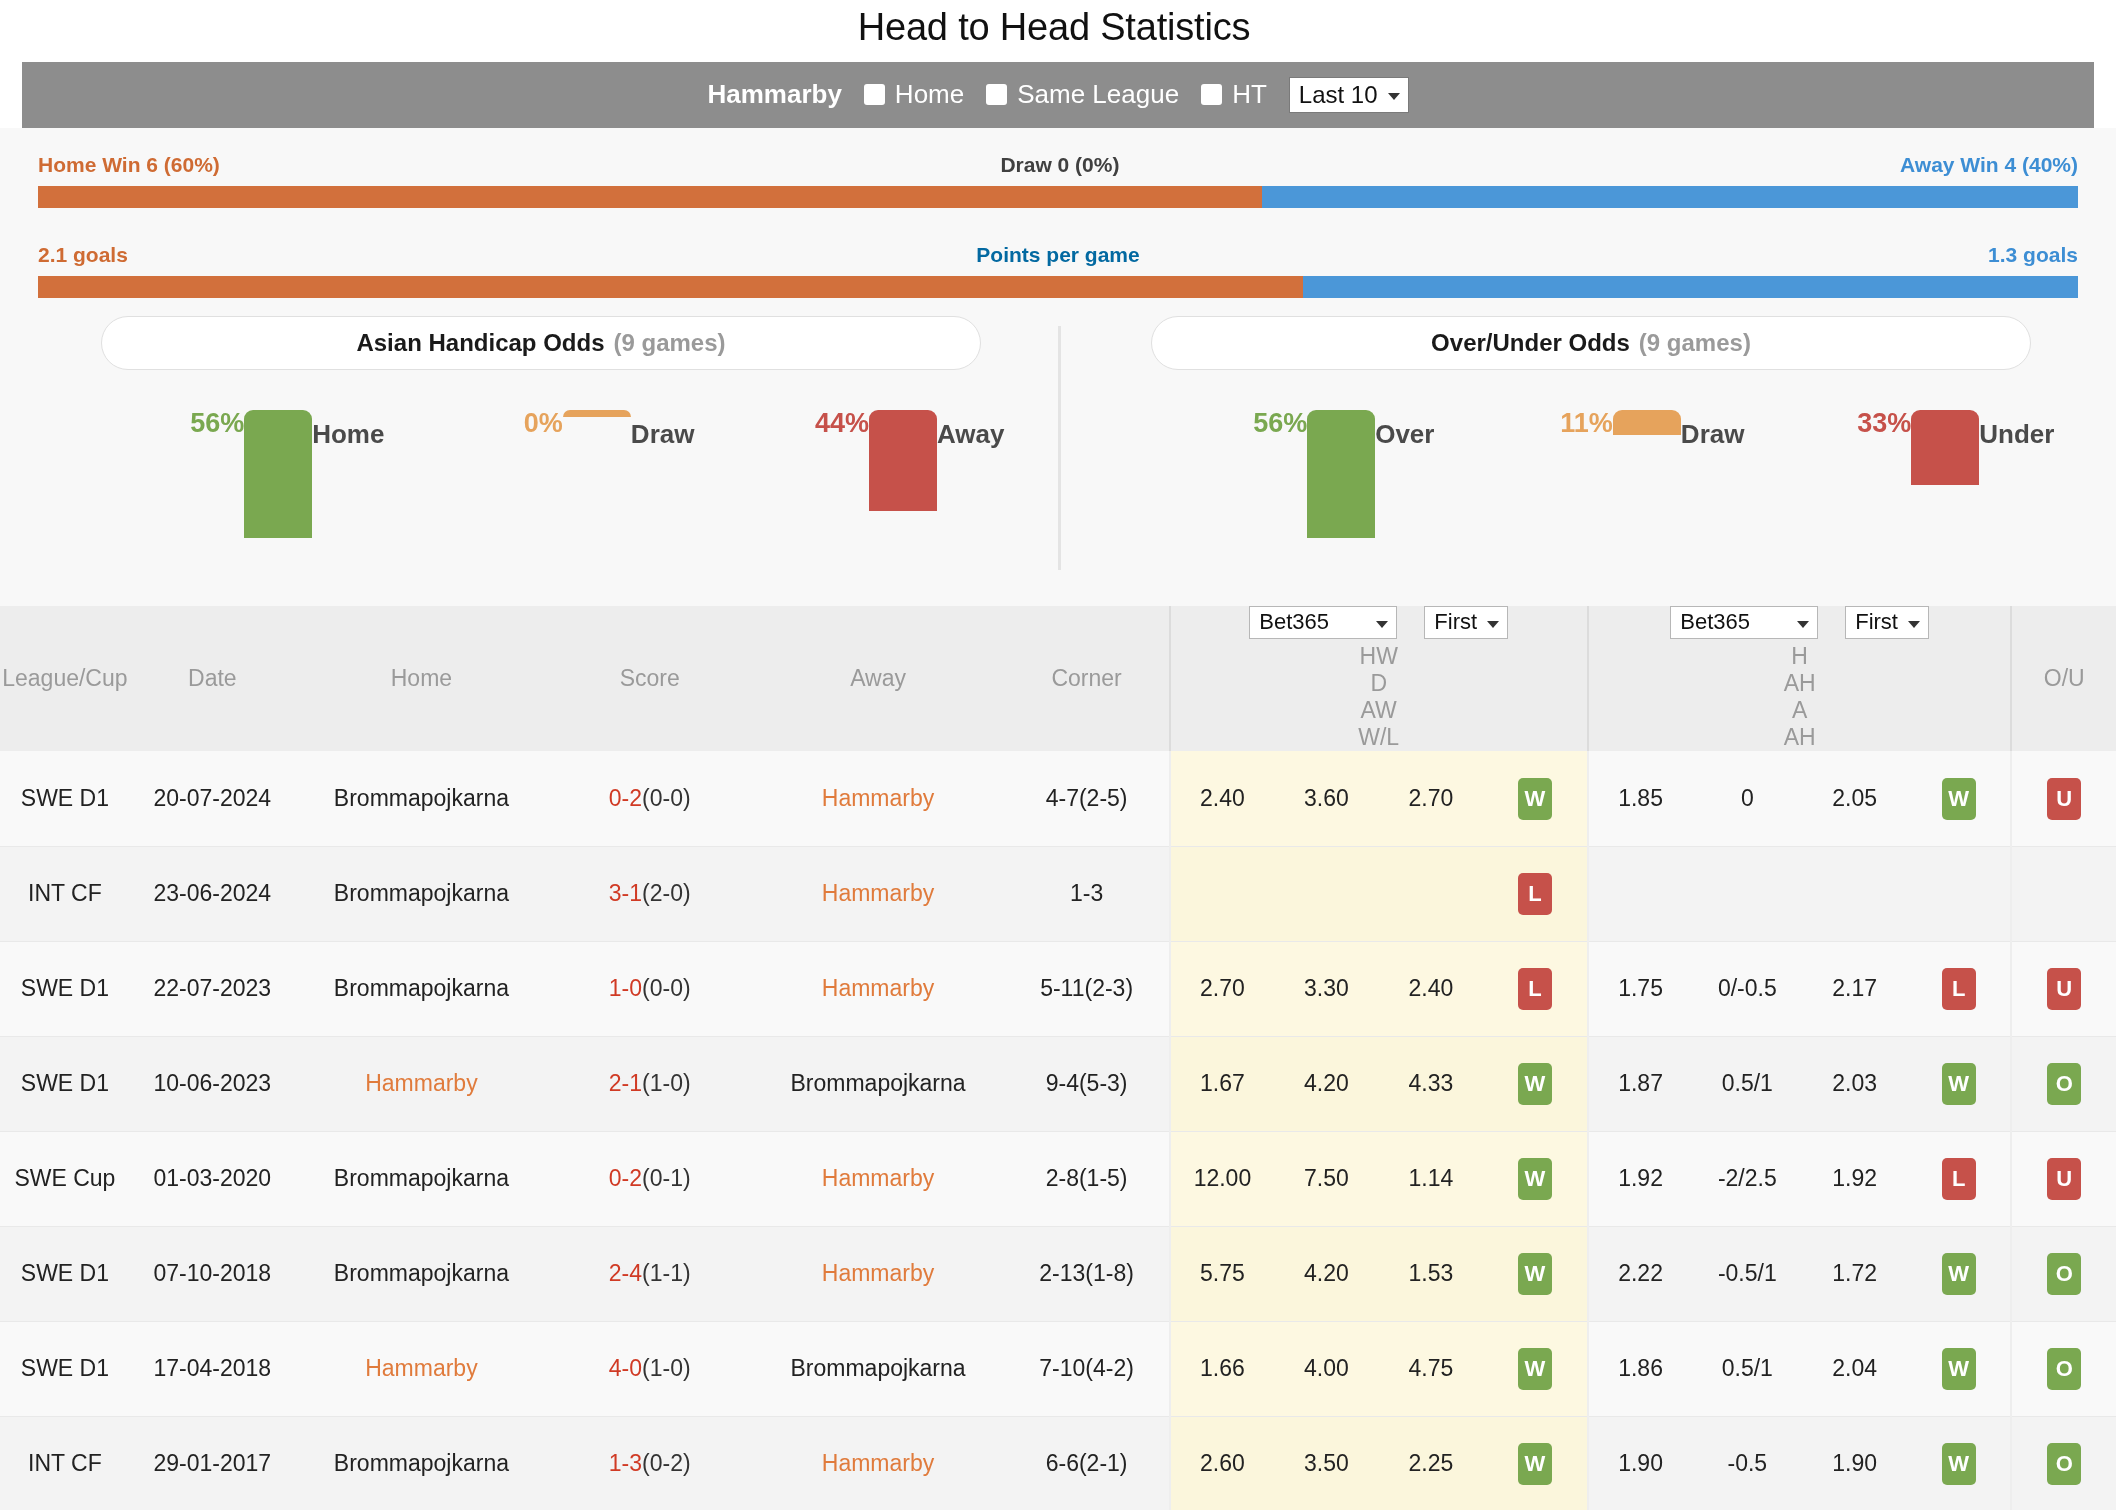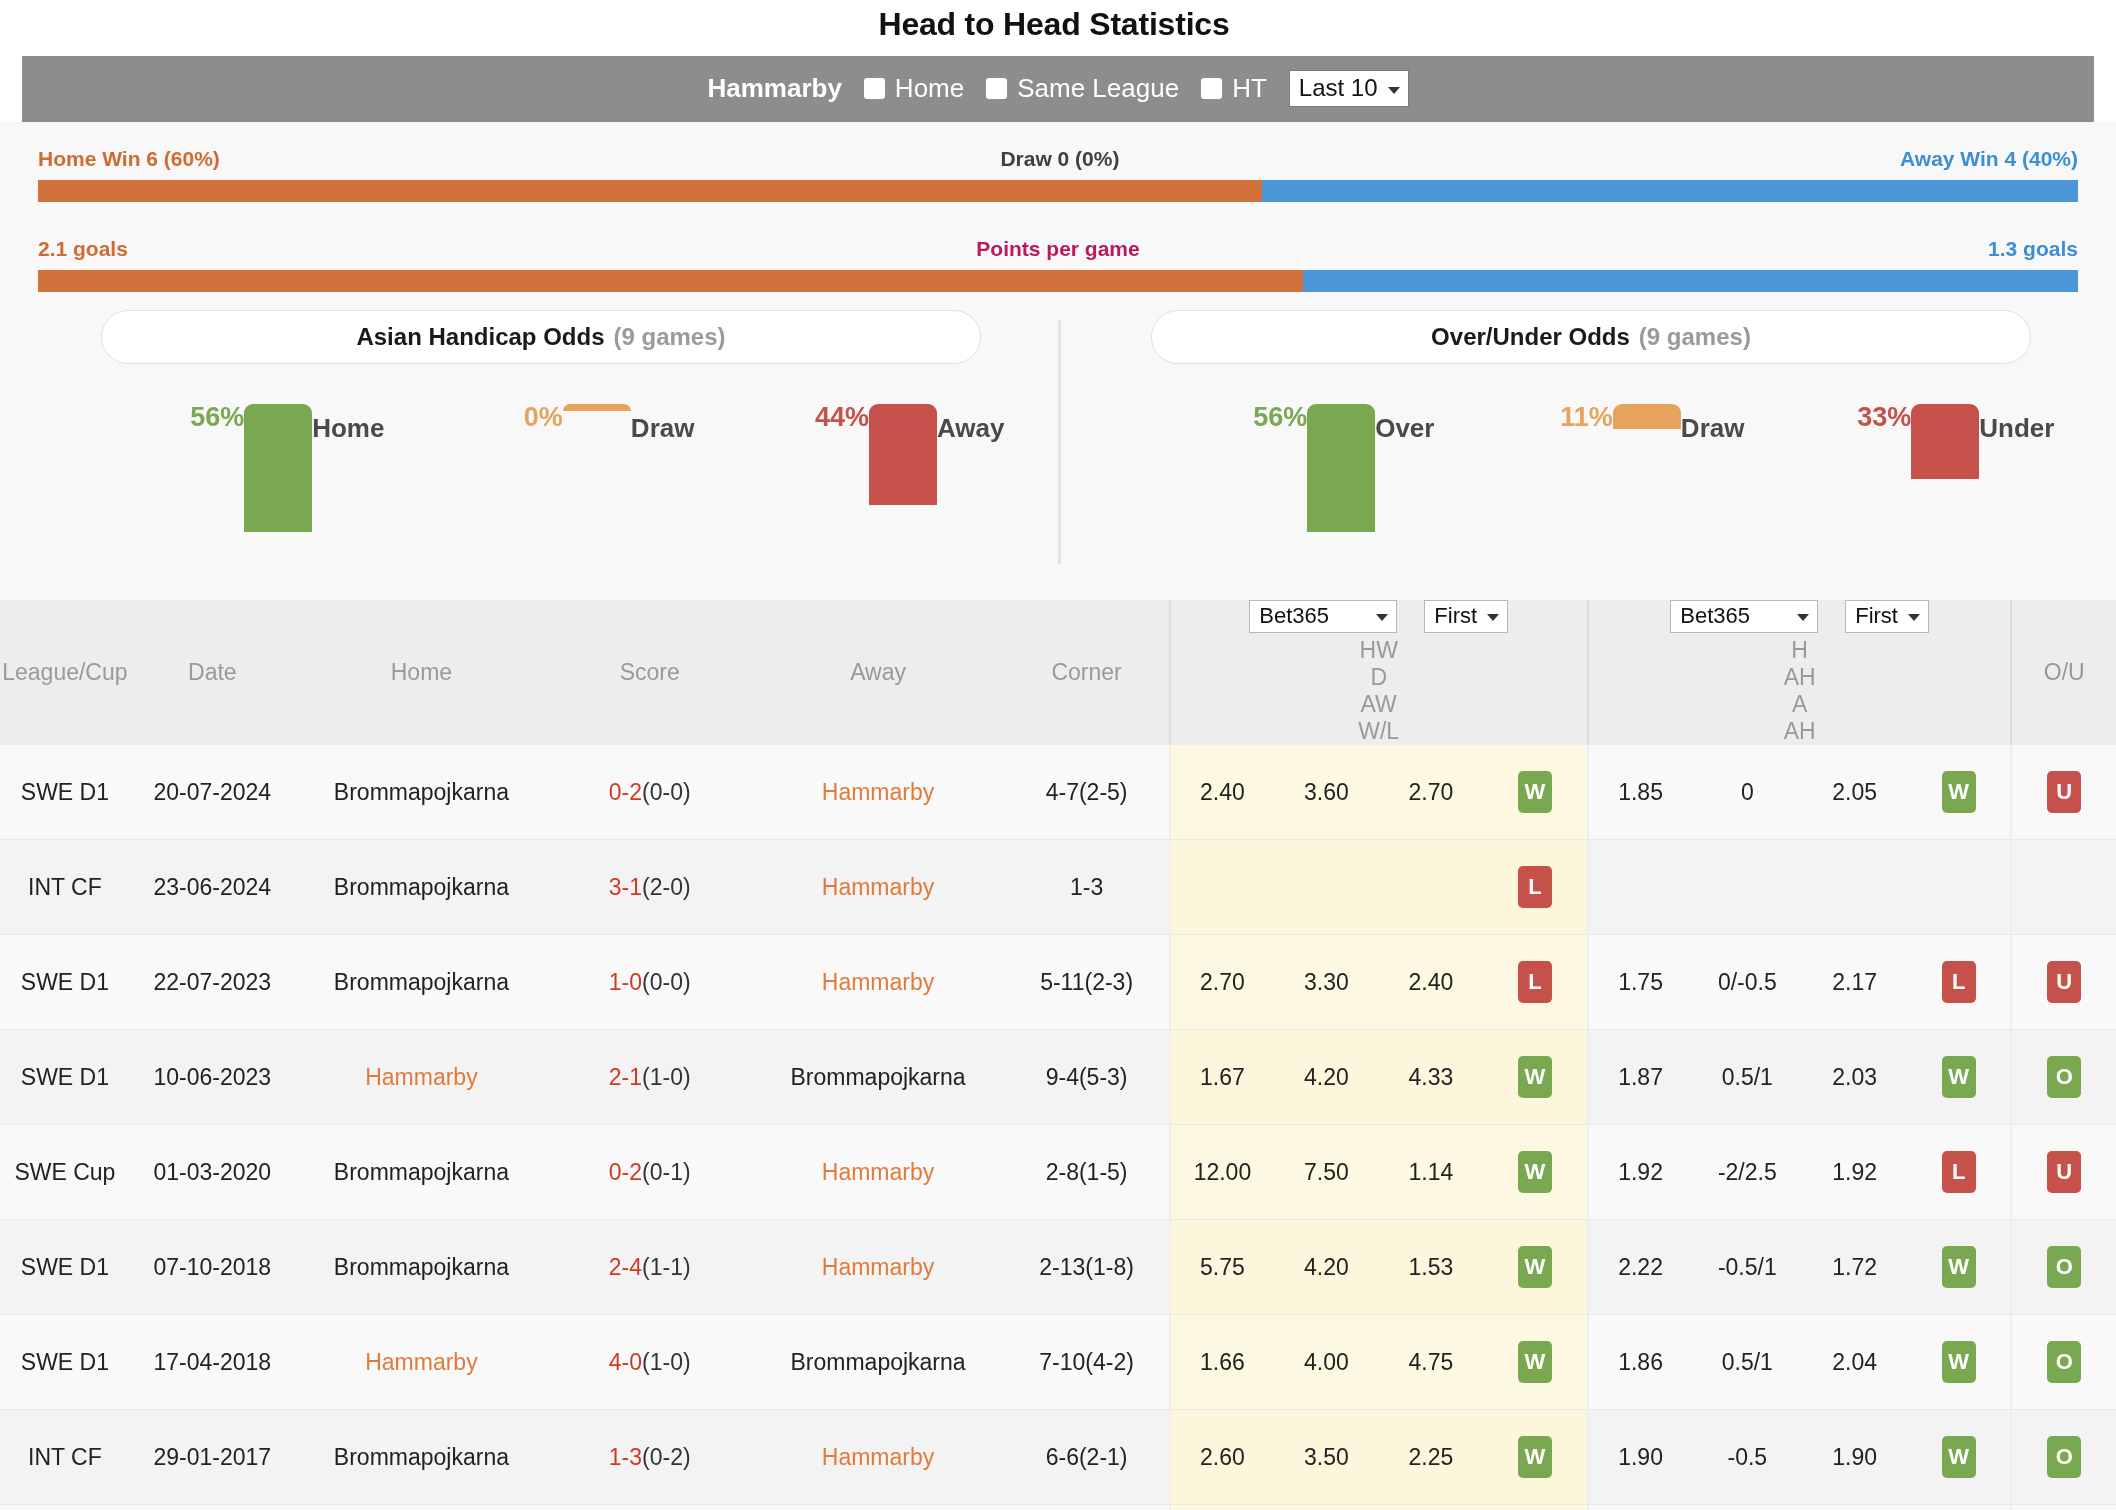--- a/index.html
+++ b/index.html
@@ -8,22 +8,22 @@
     width: 2116px; height: 1510px;
     background: #ffffff;
     font-family: "Liberation Sans", sans-serif;
     color: #333;
     overflow: hidden;
   }
 
   
   .page-title {
     text-align: center;
-    font-size: 32px;
-    font-weight: bold;
+    font-size: 38px;
+    font-weight: normal;
     color: #111;
     letter-spacing: -0.2px;
     padding: 8px 8px 14px 0;
     line-height: 1.05;
   }
 
   
   .toolbar {
     background: #8d8d8d;
     height: 66px;
@@ -86,21 +86,21 @@
     display: flex;
     justify-content: space-between;
     align-items: baseline;
     font-size: 21px;
     font-weight: bold;
     padding: 13px 0 9px 0;
   }
   .lbl-home { color: #cf6b33; }
   .lbl-draw { color: #404040; }
   .lbl-away { color: #3d8ed4; }
-  .lbl-mid  { color: #be185d; }
+  .lbl-mid  { color: #0369a1; }
   .bar {
     height: 22px;
     width: 100%;
     display: flex;
     overflow: hidden;
   }
   .bar .seg-home { background: #d2703c; height: 100%; }
   .bar .seg-away { background: #4b97d8; height: 100%; }
   .sum-gap { height: 22px; }
 

